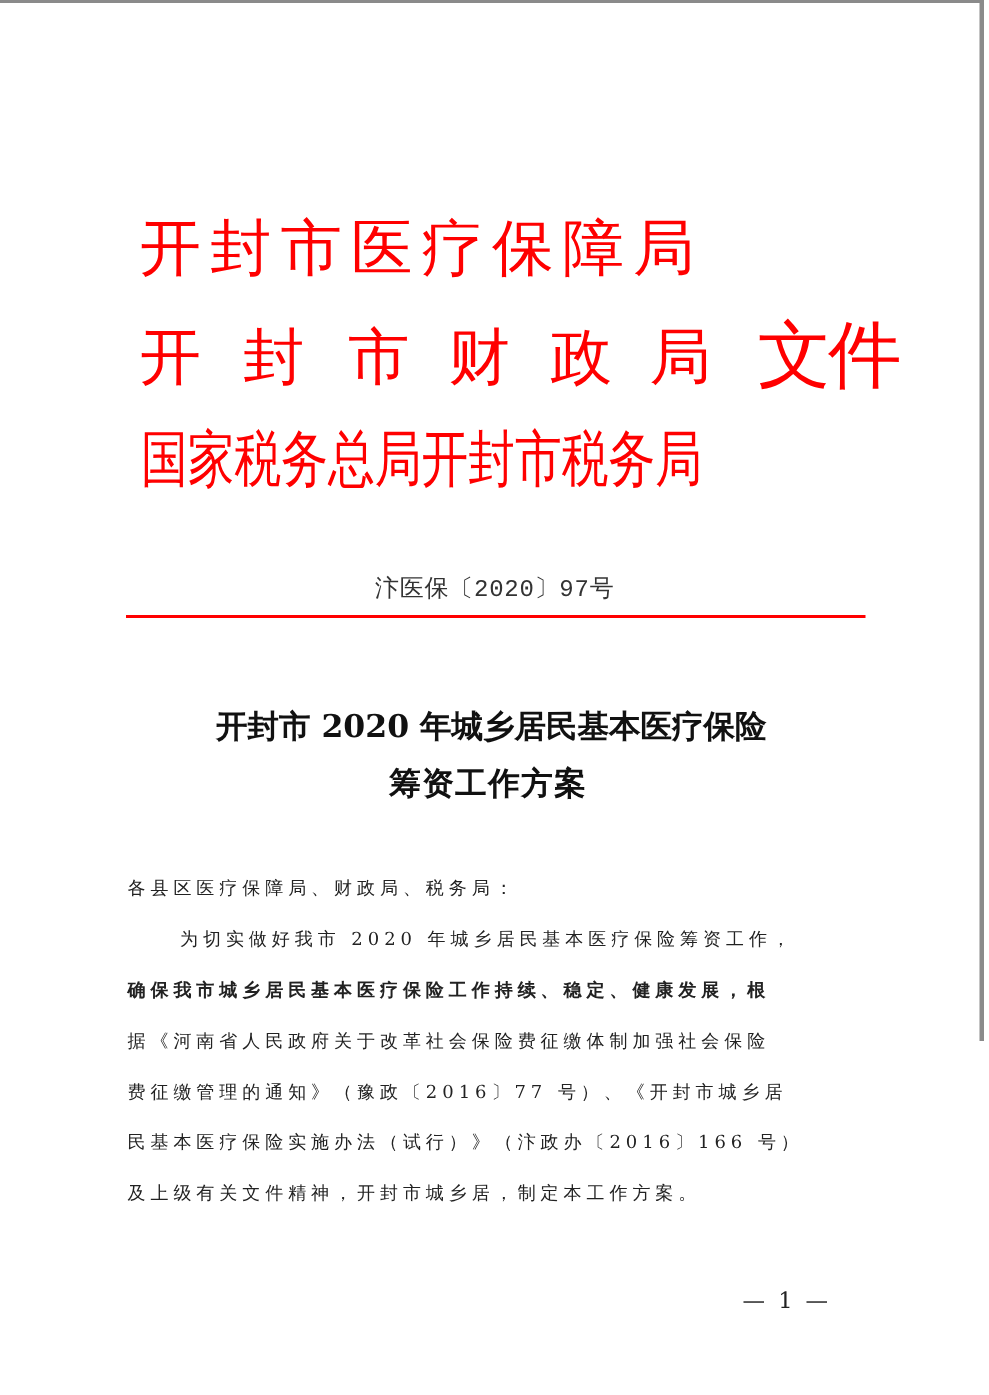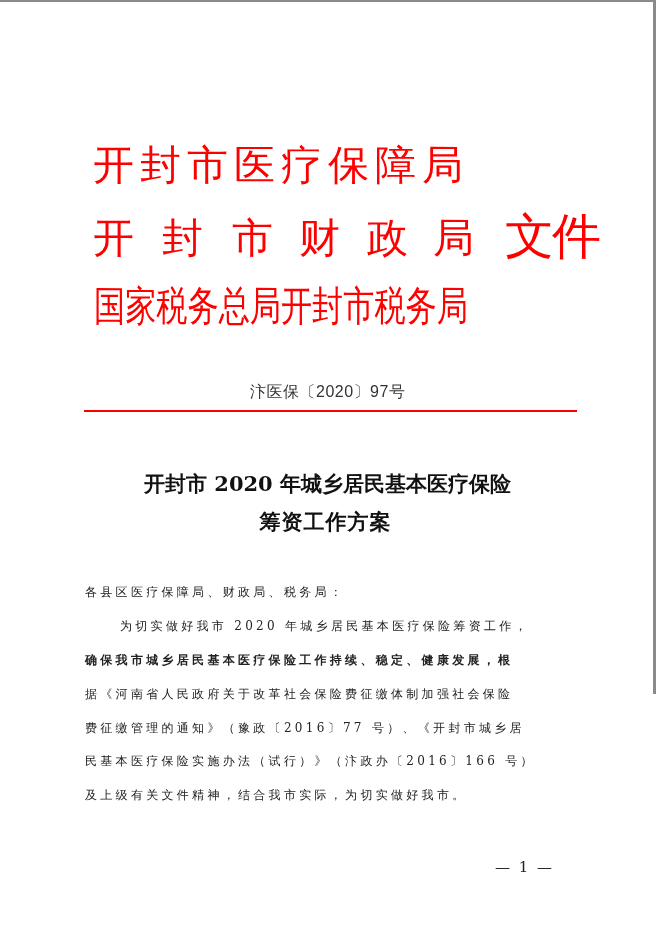--- a/index.html
+++ b/index.html
@@ -61,21 +61,21 @@
       top: 284px;
       font-size: 41px;
       transform-origin: left top;
       transform: scaleX(0.76);
       letter-spacing: 0px;
     }
     .docno {
       position: absolute;
       left: 250px;
       top: 380px;
-      font-family: Liberation Sans, sans-serif;
+      font-family: Liberation Mono, monospace;
       font-size: 16px;
       color: #333333;
       white-space: nowrap;
       letter-spacing: 0.5px;
     }
     .redline {
       position: absolute;
       left: 84px;
       top: 408px;
       width: 493px;
@@ -148,16 +148,16 @@
 
   <div class="title title1">开封市 2020 年城乡居民基本医疗保险</div>
   <div class="title title2">筹资工作方案</div>
 
   <div class="body-text l0">各县区医疗保障局、财政局、税务局：</div>
   <div class="body-text l1">为切实做好我市 2020 年城乡居民基本医疗保险筹资工作，</div>
   <div class="body-text l2">确保我市城乡居民基本医疗保险工作持续、稳定、健康发展，根</div>
   <div class="body-text l3">据《河南省人民政府关于改革社会保险费征缴体制加强社会保险</div>
   <div class="body-text l4">费征缴管理的通知》（豫政〔2016〕77 号）、《开封市城乡居</div>
   <div class="body-text l5">民基本医疗保险实施办法（试行）》（汴政办〔2016〕166 号）</div>
-  <div class="body-text l6">及上级有关文件精神，结合我市实际，为切实做好我市。</div>
+  <div class="body-text l6">及上级有关文件精神，开封市城乡居，制定本工作方案。</div>
 
   <div class="pagenum">— 1 —</div>
 </div>
 
 </body></html>

